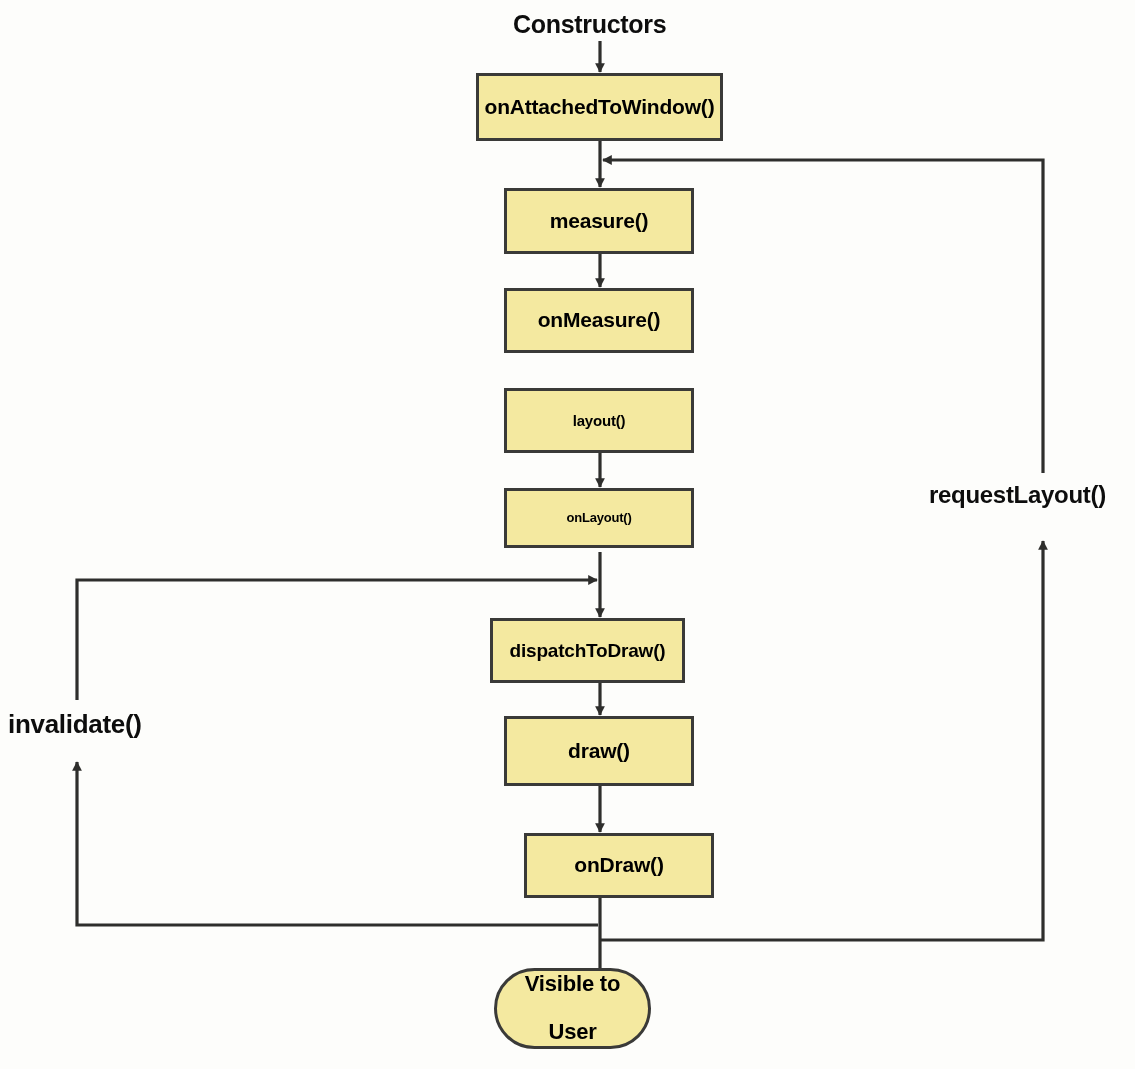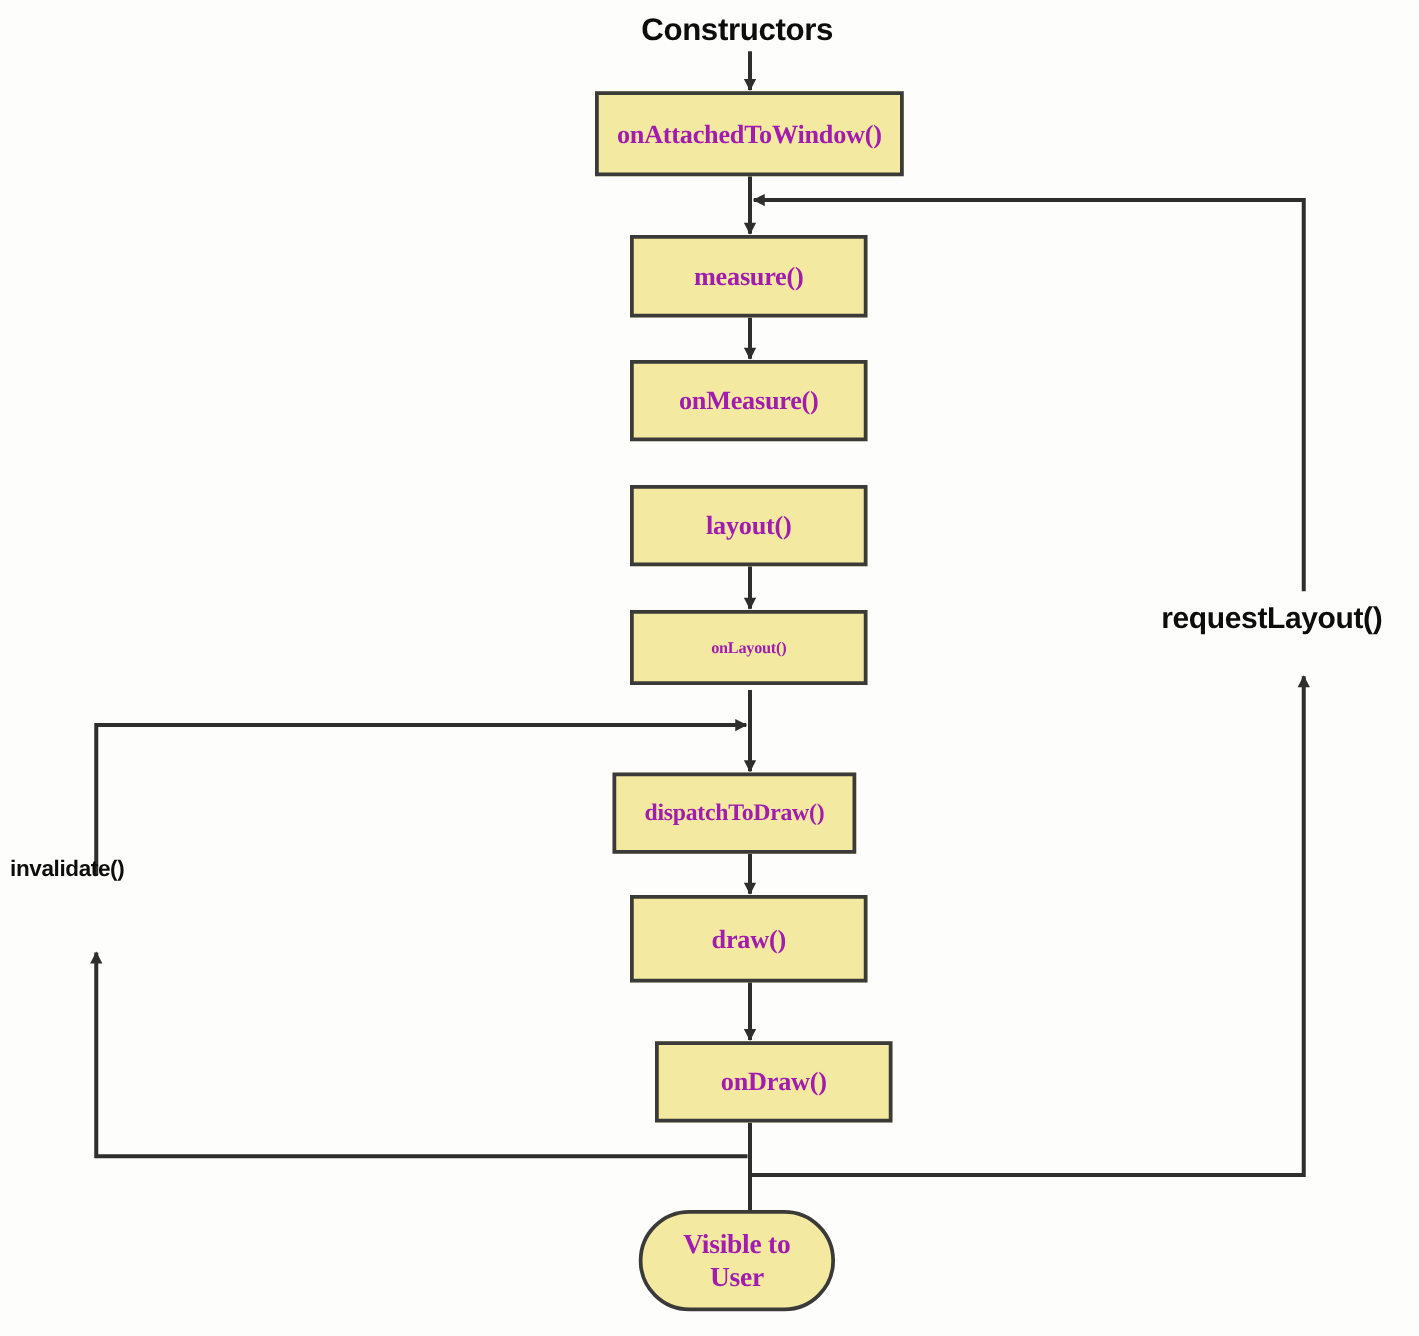--- a/index.html
+++ b/index.html
@@ -28,23 +28,23 @@
   }
   .node {
     position: absolute;
     box-sizing: border-box;
     background: #f4e9a0;
     border: 3px solid #3a3a38;
     display: flex;
     align-items: center;
     justify-content: center;
     text-align: center;
-    color: #a21caf;
+    color: #000000;
     font-weight: bold;
-    font-family: Liberation Serif, serif;
+    font-family: Liberation Sans, sans-serif;
     line-height: 1.15;
     letter-spacing: -0.2px;
   }
   .node.stadium {
     border-radius: 999px;
     border-width: 3px;
     flex-direction: column;
     line-height: 1.22;
   }
   .freetext {
@@ -52,29 +52,29 @@
     color: #0d0d0d;
     font-weight: bold;
     font-family: "Liberation Sans", sans-serif;
     white-space: nowrap;
     letter-spacing: -0.3px;
   }
   
   #node-onattachedtowindow { left: 476px; top: 73px;  width: 247px; height: 68px; font-size: 21px; }
   #node-measure           { left: 504px; top: 188px; width: 190px; height: 66px; font-size: 21px; align-items: center; }
   #node-onmeasure         { left: 504px; top: 288px; width: 190px; height: 65px; font-size: 21px; }
-  #node-layout            { left: 504px; top: 388px; width: 190px; height: 65px; font-size: 21px; }
+  #node-layout            { left: 504px; top: 388px; width: 190px; height: 65px; font-size: 15px; }
   #node-onlayout          { left: 504px; top: 488px; width: 190px; height: 60px; font-size: 13px; }
   #node-dispatchtodraw    { left: 490px; top: 618px; width: 195px; height: 65px; font-size: 19px; }
   #node-draw              { left: 504px; top: 716px; width: 190px; height: 70px; font-size: 21px; }
   #node-ondraw            { left: 524px; top: 833px; width: 190px; height: 65px; font-size: 21px; }
-  #node-visibletouser     { left: 511px; top: 968px; width: 157px; height: 81px; font-size: 22px; }
+  #node-visibletouser     { left: 494px; top: 968px; width: 157px; height: 81px; font-size: 22px; justify-content: space-between; }
 
   #text-constructors { left: 513px; top: 10px;  font-size: 25px; text-align: right; }
-  #text-invalidate   { left: 8px;   top: 685px; font-size: 18px; }
+  #text-invalidate   { left: 8px;   top: 709px; font-size: 26px; }
   #text-requestlayout{ left: 929px; top: 481px; font-size: 24px; }
 </style>
 </head>
 <body>
 
 <div id="canvas">
 
   <svg id="wires" viewBox="0 0 1135 1069" width="1135" height="1069" xmlns="http://www.w3.org/2000/svg">
     <defs>
       <marker id="ah-down" markerWidth="11" markerHeight="11" refX="5.5" refY="9.4" orient="0" markerUnits="userSpaceOnUse">

